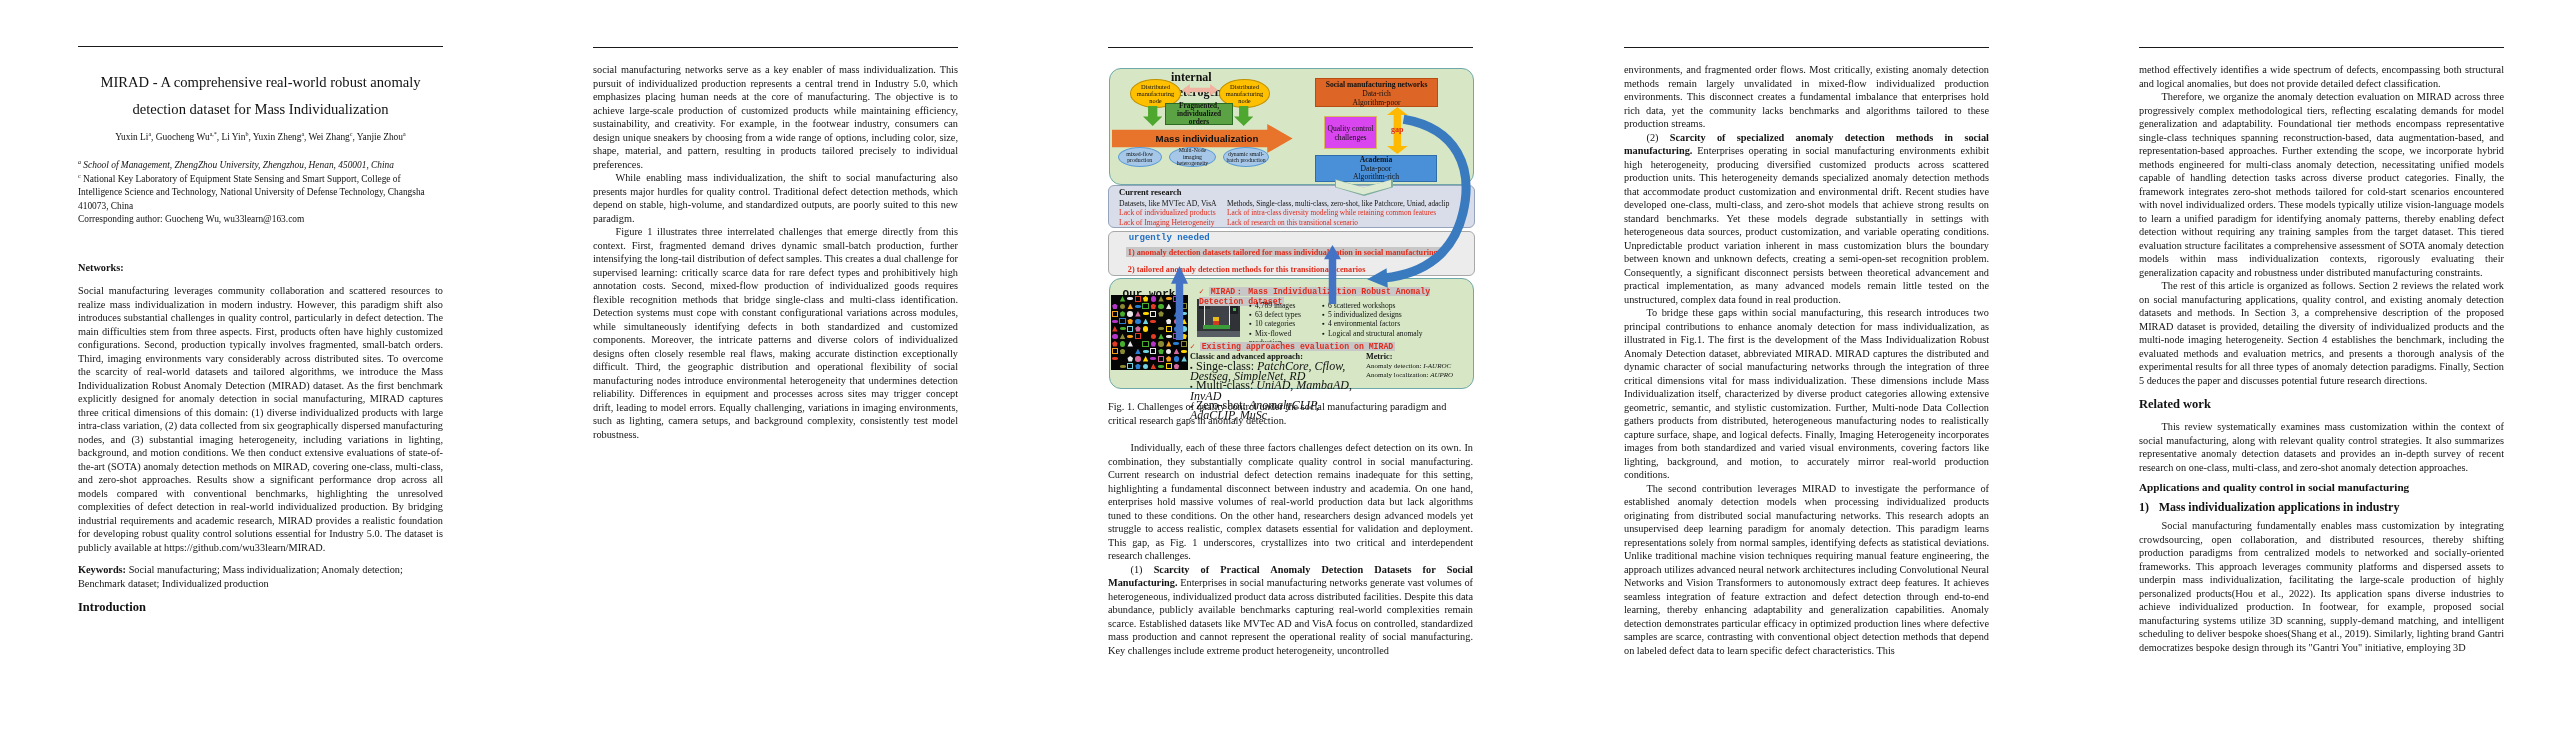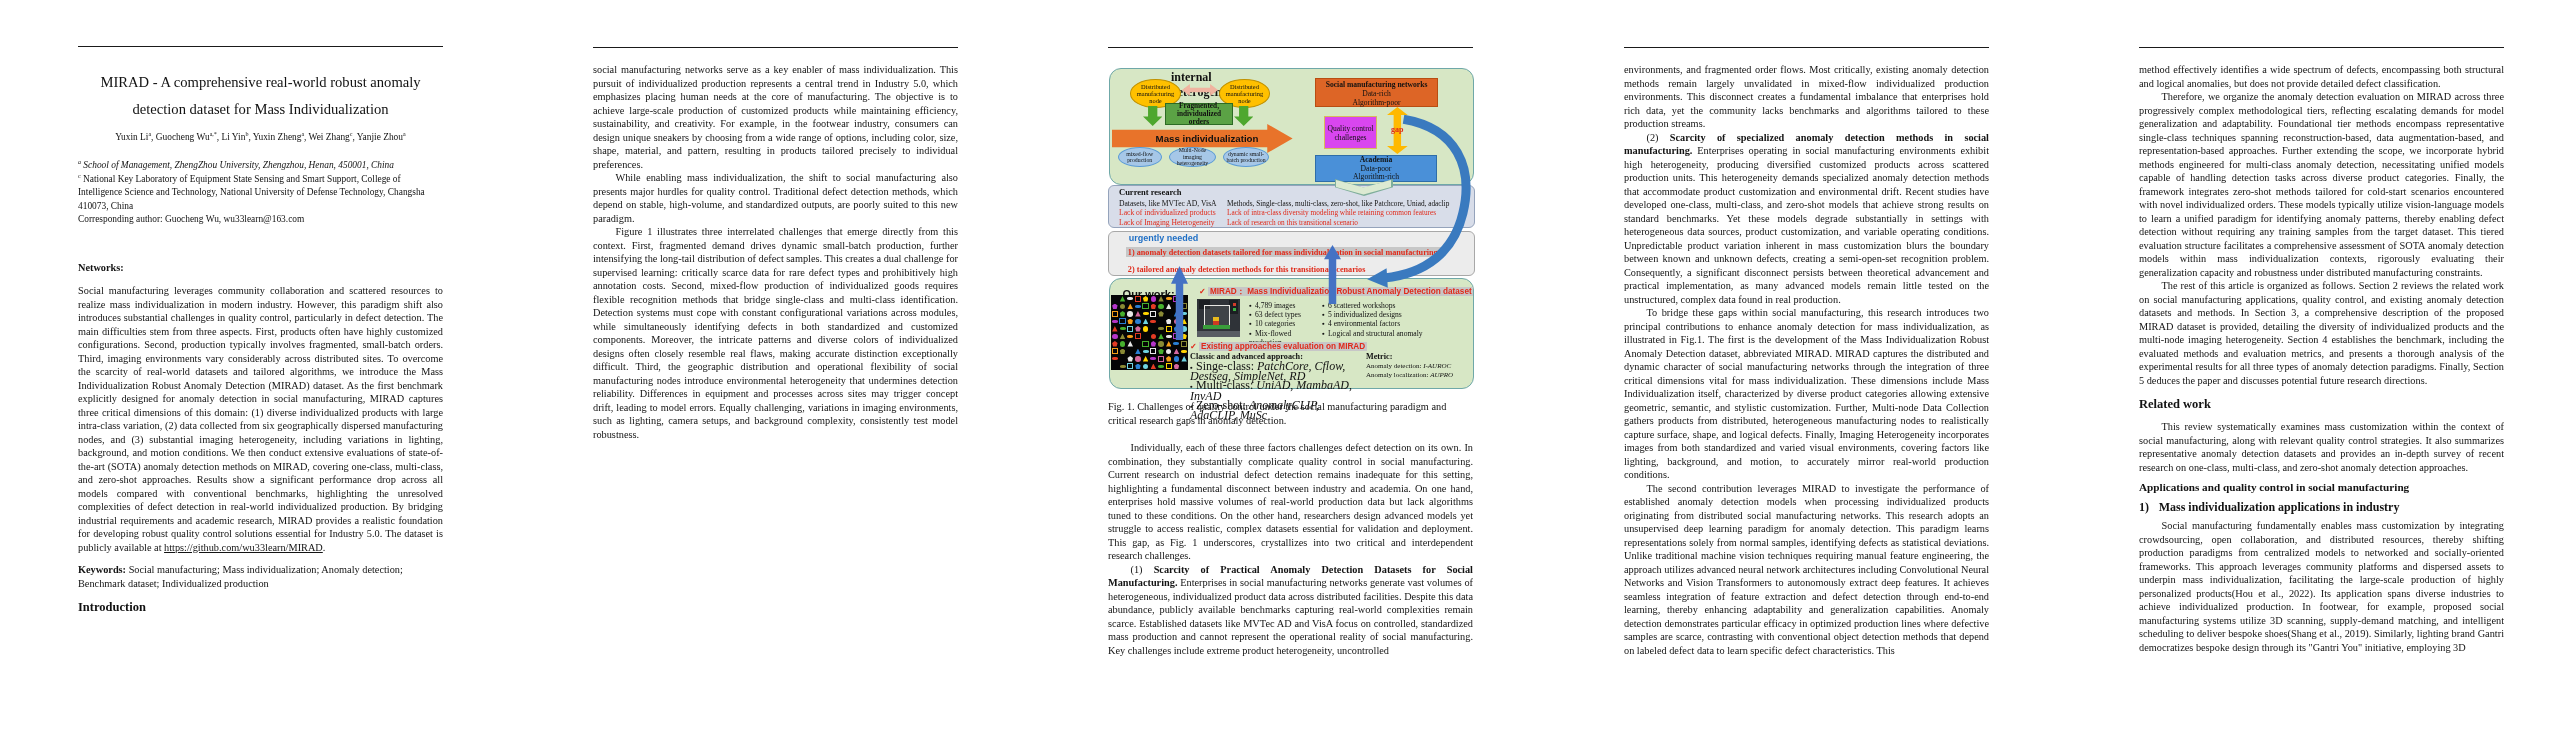--- a/index.html
+++ b/index.html
@@ -12,21 +12,21 @@
   .title{font-size:14.6px;line-height:17px}
   .authors{font-size:9.4px}
   .affil{font-size:9.4px;line-height:13.5px}
   .it{font-style:italic}
   .b{font-weight:bold}
   .body{font-size:10.3px;line-height:13.5px;text-align:justify;color:#131313}
   .body p{margin:0}
   .ind{text-indent:22.5px}
   .h1{font-size:12.5px;font-weight:bold}
   .h2{font-size:11.2px;font-weight:bold}
-  .link{text-decoration:underline}
+  .link{}
   sup{font-size:6px;line-height:0}
   .caption{font-size:10.3px;line-height:14px}
 
   
   .fig{position:absolute;left:78px;top:68px;width:367px;height:321px;font-family:"Liberation Serif",serif}
   .fel{position:absolute;box-sizing:border-box}
   .panelG{background:#d7e7c5;border:1.2px solid #6fa8a8;border-radius:12px}
   .panel2{background:#d8dde9;border:0.9px solid #95a3bb;border-radius:6px}
   .panel3{background:#ececec;border:0.9px solid #a8a8a8;border-radius:6px}
   .oval{border-radius:50%;display:flex;align-items:center;justify-content:center;text-align:center}
@@ -41,21 +41,21 @@
   .bigarrow{background:#e8732a;clip-path:polygon(0 20%,86% 20%,86% 0,100% 50%,86% 100%,86% 80%,0 80%);
             display:flex;align-items:center}
   .bigarrow span{font-family:"Liberation Sans",sans-serif;font-weight:bold;font-size:9.7px;margin-left:44px}
   .garrow{background:#4ea72e;clip-path:polygon(26% 0,74% 0,74% 52%,100% 52%,50% 100%,0 52%,26% 52%)}
   .pinkarrow{background:#f0b4a0;clip-path:polygon(0 50%,22% 0,22% 32%,78% 32%,78% 0,100% 50%,78% 100%,78% 68%,22% 68%,22% 100%)}
   .gaparrow{background:#ffb900;clip-path:polygon(50% 0,100% 17%,68% 17%,68% 83%,100% 83%,50% 100%,0 83%,32% 83%,32% 17%,0 17%)}
   .bup{background:#4472c4;clip-path:polygon(50% 0,100% 24%,72% 24%,72% 100%,28% 100%,28% 24%,0 24%)}
   .chev{clip-path:polygon(0 0,50% 52%,100% 0,100% 48%,50% 100%,0 48%)}
   .figred{color:#e02a1a}
   .hl{background:#c7c7c7}
-  .sans{font-family:Liberation Sans, sans-serif}
+  .sans{font-family:Liberation Mono, monospace}
   .crtxt{font-size:7.6px;line-height:9.4px}
   .bullist{font-size:7.6px;line-height:9px;list-style:none;margin:0;padding:0}
   .bullist li::before{content:"\25CF";font-size:4.9px;vertical-align:1.2px;margin-right:3px}
   .applist{font-size:12px;line-height:9.3px;list-style:none;margin:0;padding:0}
   .applist li::before{content:"\25CF";font-size:4.9px;vertical-align:1.2px;margin-right:3px}
   .mosaic{display:grid;grid-template-columns:repeat(10,1fr);background:#050505}
   .mcell{background:#050505;display:flex;align-items:center;justify-content:center}
   .mcell span{width:5.5px;height:5.5px;display:block}
   .photo{background:#2f3338;overflow:hidden}
 </style>

